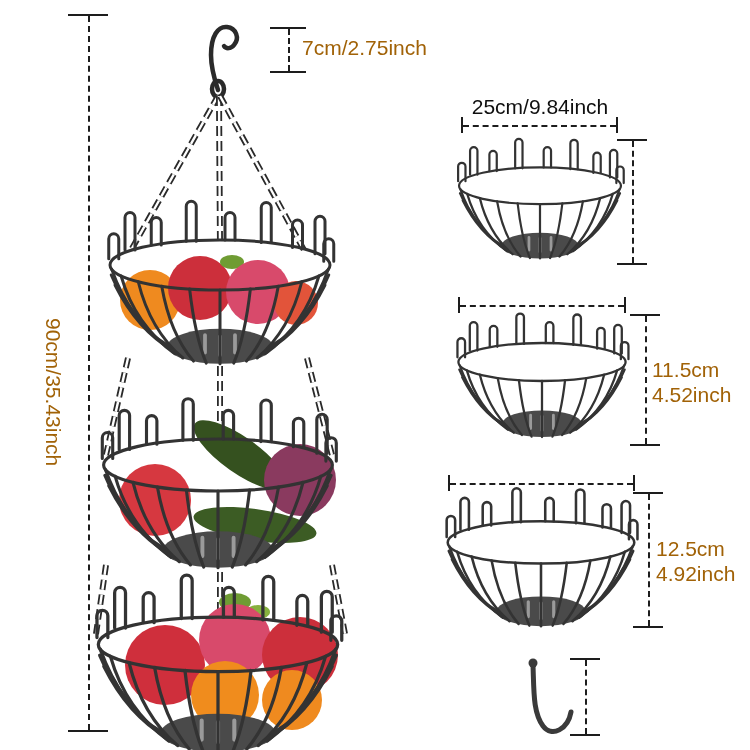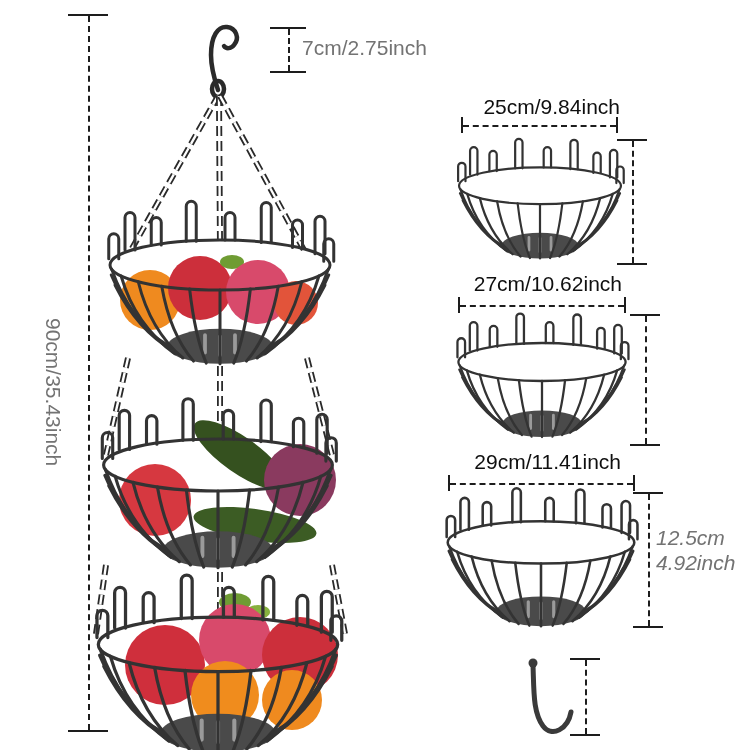--- a/index.html
+++ b/index.html
@@ -13,22 +13,22 @@
   .vdim::before{top:0;}
   .vdim::after{bottom:0;}
   .vdim .dline{position:absolute;top:2px;bottom:2px;left:50%;width:0;border-left:2px dashed #1d1d1d;}
 
   .hdim{position:absolute;}
   .hdim::before,.hdim::after{content:"";position:absolute;top:0;bottom:0;width:0;border-left:2px solid #1d1d1d;}
   .hdim::before{left:0;}
   .hdim::after{right:0;}
   .hdim .dline{position:absolute;left:2px;right:2px;top:50%;height:0;border-top:2px dashed #1d1d1d;}
 
-  .dim-label{position:absolute;font-size:21px;line-height:1.18;color:#737373;white-space:nowrap;}
-  .dim-caption{position:absolute;font-size:21px;color:#0f0f0f;text-align:right;white-space:nowrap;}
+  .dim-label{position:absolute;font-size:21px;line-height:1.18;color:#a16207;white-space:nowrap;}
+  .dim-caption{position:absolute;font-size:21px;color:#0f0f0f;text-align:center;white-space:nowrap;}
   .vertical-label{writing-mode:vertical-rl;}
 </style>
 </head>
 <body>
 
 <div class="canvas">
 
   <svg class="art" width="750" height="750" viewBox="0 0 750 750">
     <defs>
       <g id="wb" fill="none" stroke="#333" stroke-width="2.4" stroke-linecap="round">
@@ -167,36 +167,38 @@
   <div class="dim-label" style="left:302px;top:36px;">7cm/2.75inch</div>
 
   <div class="dim-caption" style="left:460px;top:95px;width:160px;">25cm/9.84inch</div>
   <div class="hdim" style="left:461px;top:117px;width:157px;height:16px;">
     <div class="dline"></div>
   </div>
   <div class="vdim" style="left:617px;top:139px;width:30px;height:126px;">
     <div class="dline"></div>
   </div>
 
-  <div class="dim-caption" style="left:462px;top:272px;width:160px;">27cm/10.62inch</div>
   <div class="hdim" style="left:458px;top:297px;width:168px;height:16px;">
     <div class="dline"></div>
   </div>
   <div class="vdim" style="left:630px;top:314px;width:30px;height:132px;">
     <div class="dline"></div>
   </div>
-
-  <div class="dim-caption" style="left:461px;top:450px;width:160px;">29cm/11.41inch</div>
+  <div class="dim-label" style="left:652px;top:358px;">
+    <div>11.5cm</div>
+    <div>4.52inch</div>
+  </div>
+
   <div class="hdim" style="left:448px;top:475px;width:187px;height:16px;">
     <div class="dline"></div>
   </div>
   <div class="vdim" style="left:633px;top:492px;width:30px;height:136px;">
     <div class="dline"></div>
   </div>
-  <div class="dim-label" style="left:656px;top:526px;font-style:italic;">
+  <div class="dim-label" style="left:656px;top:537px;">
     <div>12.5cm</div>
     <div>4.92inch</div>
   </div>
 
   <div class="vdim" style="left:570px;top:658px;width:30px;height:78px;">
     <div class="dline"></div>
   </div>
 
 </div>
 

